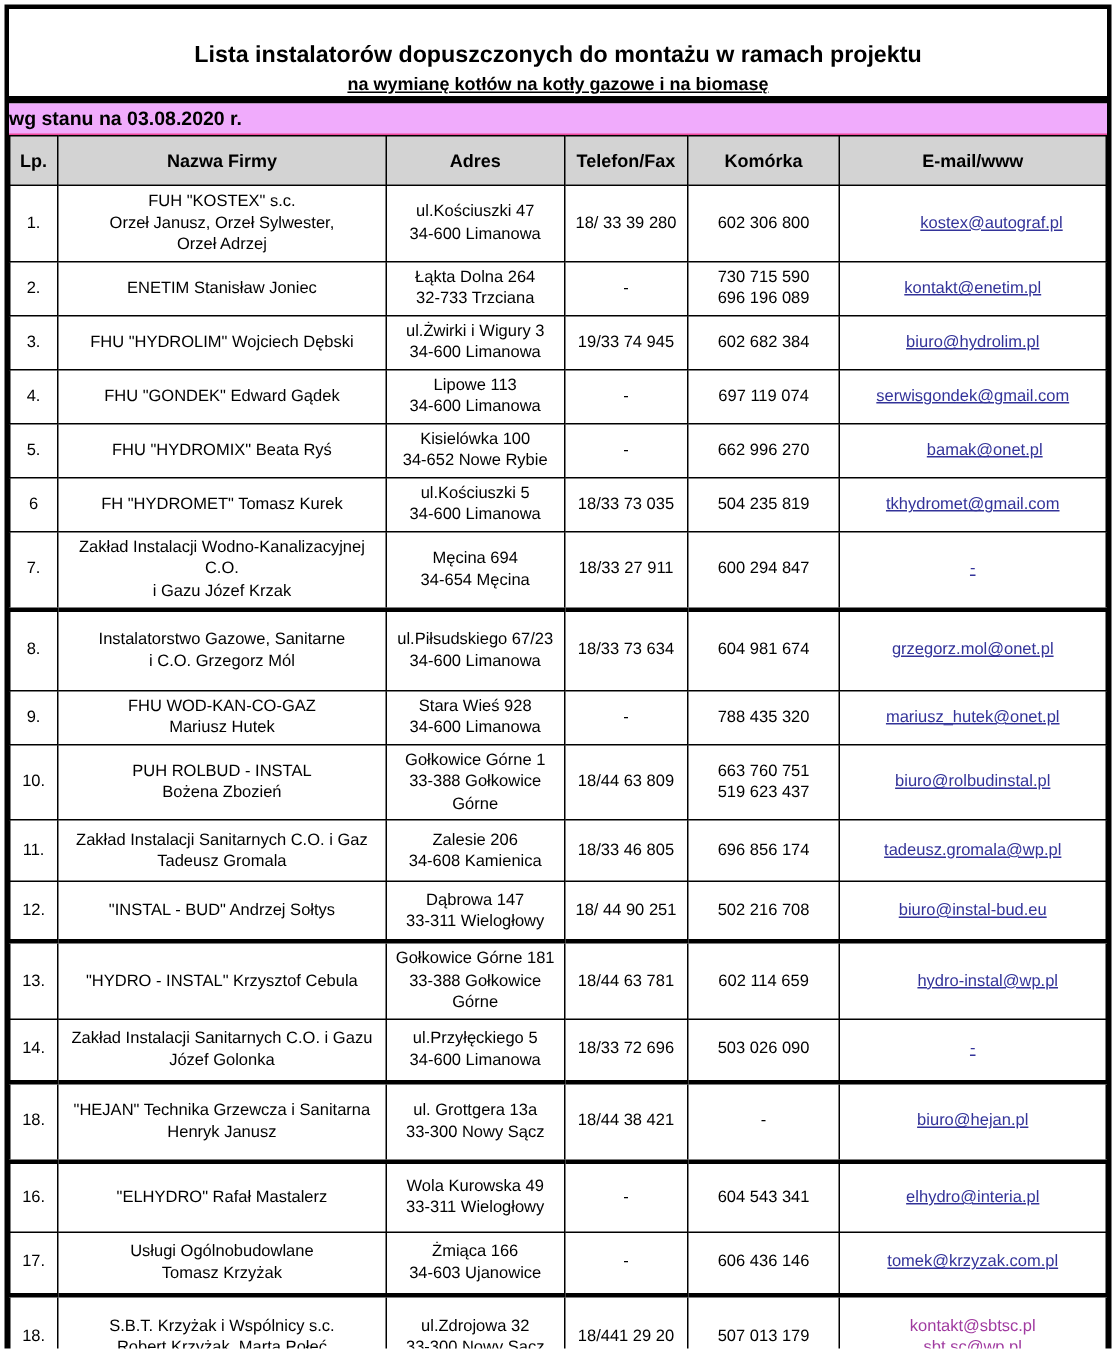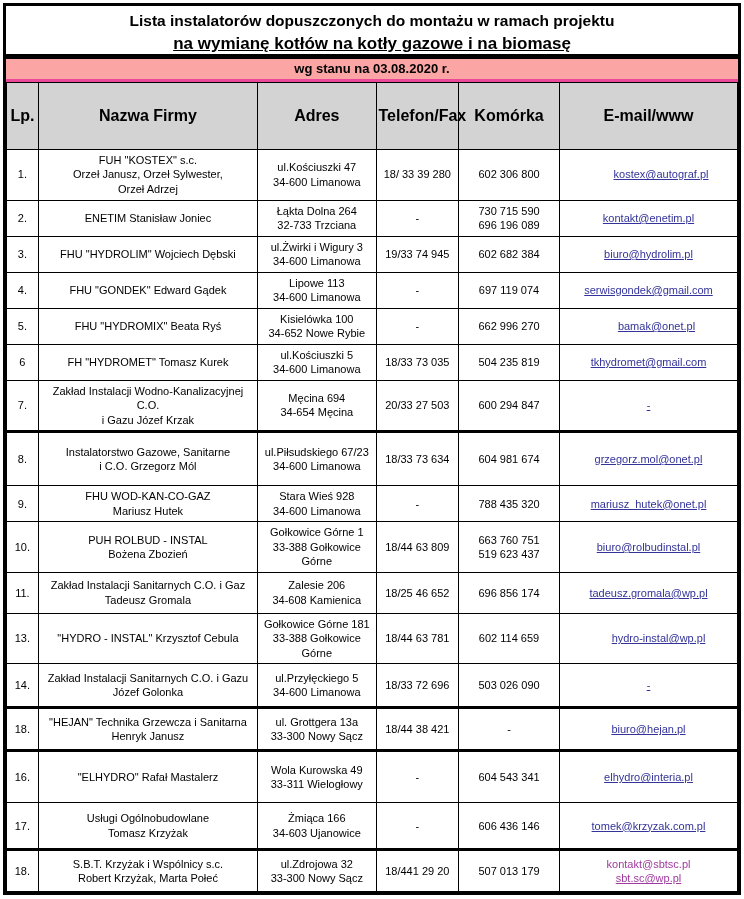--- a/index.html
+++ b/index.html
@@ -7,46 +7,46 @@
     width:744px;height:899px;
     font-family:"Liberation Sans","DejaVu Sans",sans-serif;
     color:#000;
     box-sizing:border-box;
   }
   .doc{
     margin:3px;
     border:3px solid #000;
     box-sizing:border-box;
   }
-  .title-block{background:#fff;}
+  .title-block{background:#fff;margin-top:16px;}
   .title-line1{
     text-align:center;font-weight:bold;font-size:15.5px;
     padding:6px 4px 3px 4px;
   }
   .title-line2{
-    text-align:center;font-weight:bold;font-size:17px;
+    text-align:center;font-weight:bold;font-size:12px;
     padding:1px 4px 0 4px;
     border-bottom:5px solid #000;
     line-height:1.15;
   }
   .title-line2 span{text-decoration:underline;}
   .date-band{
-    background:#fca5a5;
-    text-align:center;font-weight:bold;font-size:13px;
+    background:#f0abfc;
+    text-align:left;font-weight:bold;font-size:13px;
     padding:2px 0 3px 0;
-    border-bottom:3px solid #ec4899;
+    border-bottom:1px solid #ec4899;
   }
   table{
     border-collapse:collapse;width:100%;table-layout:fixed;
   }
   th{
     background:#d3d3d3;
     border:1px solid #000;
-    font-size:16px;font-weight:bold;
-    padding:24px 2px;
+    font-size:12px;font-weight:bold;
+    padding:9px 2px;
     text-align:center;
   }
   td{
     border:1px solid #000;
     font-size:11px;
     text-align:center;
     vertical-align:middle;
     padding:3px 3px;
     line-height:1.32;
     word-wrap:break-word;
@@ -148,21 +148,21 @@
           <td>FH "HYDROMET" Tomasz Kurek</td>
           <td>ul.Kościuszki 5<br>34-600 Limanowa</td>
           <td>18/33 73 035</td>
           <td>504 235 819</td>
           <td><a class="email u" style="color: rgb(51, 51, 153);">tkhydromet@gmail.com</a></td>
         </tr>
         <tr class="thick">
           <td>7.</td>
           <td>Zakład Instalacji Wodno-Kanalizacyjnej C.O.<br>i Gazu Józef Krzak</td>
           <td>Męcina 694<br>34-654 Męcina</td>
-          <td>20/33 27 503</td>
+          <td>18/33 27 911</td>
           <td>600 294 847</td>
           <td><a class="email u" style="color: rgb(51, 51, 153);">-</a></td>
         </tr>
         <tr>
           <td>8.</td>
           <td>Instalatorstwo Gazowe, Sanitarne<br>i C.O. Grzegorz Mól</td>
           <td>ul.Piłsudskiego 67/23<br>34-600 Limanowa</td>
           <td>18/33 73 634</td>
           <td>604 981 674</td>
           <td><a class="email u" style="color: rgb(51, 51, 153);">grzegorz.mol@onet.pl</a></td>
@@ -180,23 +180,31 @@
           <td>PUH ROLBUD - INSTAL<br>Bożena Zbozień</td>
           <td>Gołkowice Górne 1<br>33-388 Gołkowice Górne</td>
           <td>18/44 63 809</td>
           <td>663 760 751<br>519 623 437</td>
           <td><a class="email u" style="color: rgb(51, 51, 153);">biuro@rolbudinstal.pl</a></td>
         </tr>
         <tr>
           <td>11.</td>
           <td>Zakład Instalacji Sanitarnych C.O. i Gaz<br>Tadeusz Gromala</td>
           <td>Zalesie 206<br>34-608 Kamienica</td>
-          <td>18/25 46 652</td>
+          <td>18/33 46 805</td>
           <td>696 856 174</td>
           <td><a class="email u" style="color: rgb(51, 51, 153);">tadeusz.gromala@wp.pl</a></td>
+        </tr>
+        <tr class="thick">
+          <td>12.</td>
+          <td>"INSTAL - BUD" Andrzej Sołtys</td>
+          <td>Dąbrowa 147<br>33-311 Wielogłowy</td>
+          <td>18/ 44 90 251</td>
+          <td>502 216 708</td>
+          <td><a class="email u" style="color: rgb(51, 51, 153);">biuro@instal-bud.eu</a></td>
         </tr>
         <tr>
           <td>13.</td>
           <td>"HYDRO - INSTAL" Krzysztof Cebula</td>
           <td>Gołkowice Górne 181<br>33-388 Gołkowice Górne</td>
           <td>18/44 63 781</td>
           <td>602 114 659</td>
           <td><a class="email u" style="color: rgb(51, 51, 153); margin-left: 20px;">hydro-instal@wp.pl</a></td>
         </tr>
         <tr class="thick">

